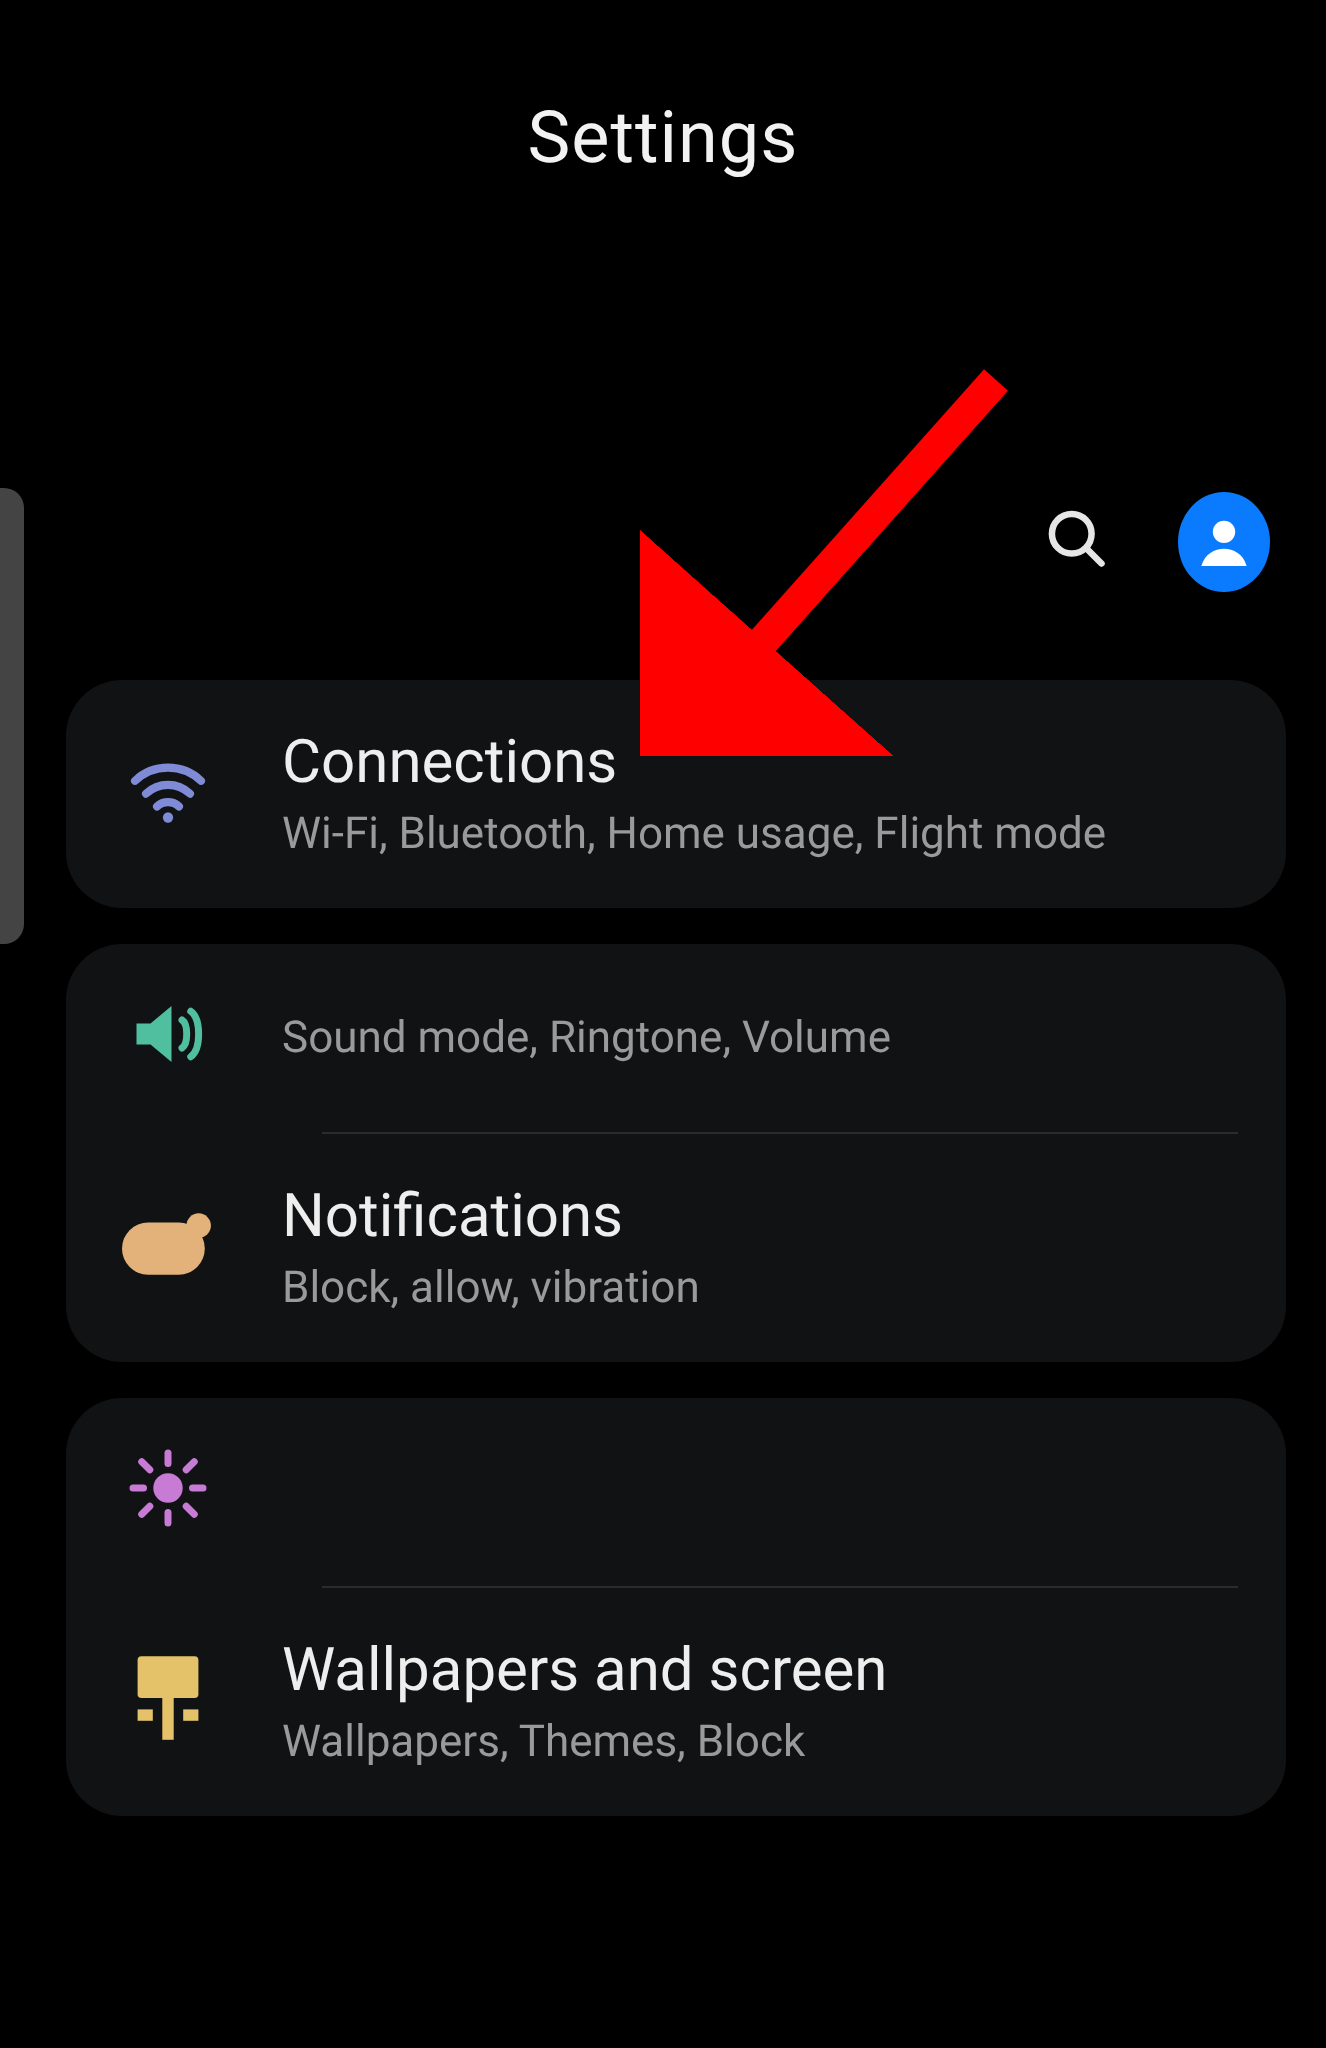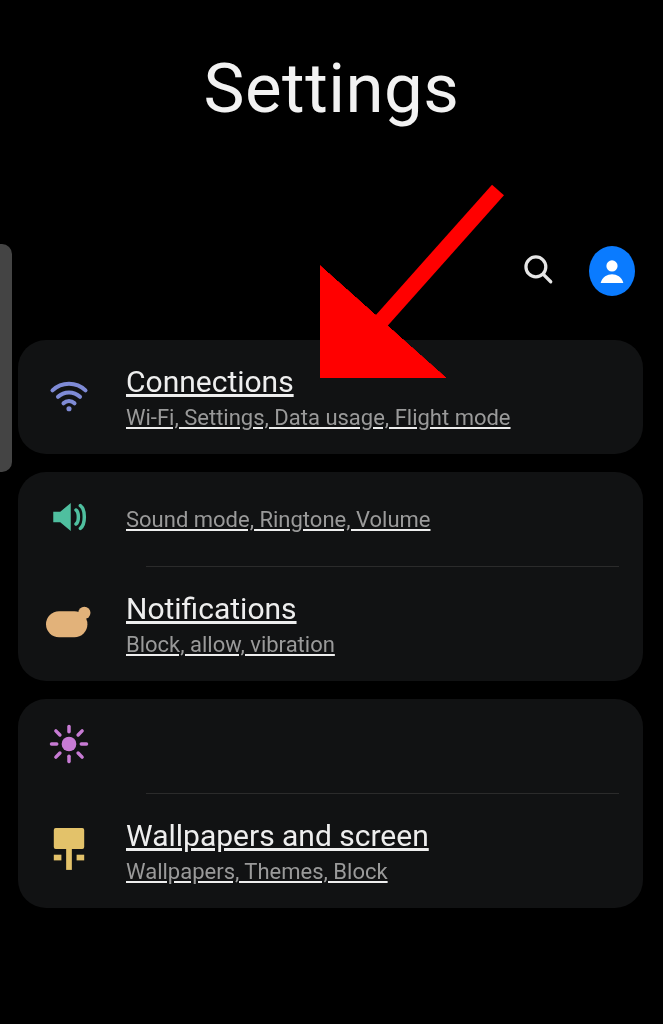--- a/index.html
+++ b/index.html
@@ -1,22 +1,22 @@
 <!DOCTYPE html>
 <html><head>
   <meta charset="utf-8">
   <style>
     * { margin:0; padding:0; box-sizing:border-box; }
     html,body { background:#000; color:#eee; font-family:-apple-system,Roboto,"Helvetica Neue",Arial,sans-serif; width:663px; height:1024px; overflow:hidden; }
     .root { position:relative; width:663px; height:1024px; background:#000; }
-    .header-title { font-size:69px; font-weight:400; color:#f2f2f2; text-align:center; padding-top:48px; letter-spacing:0.5px; }
+    .header-title { font-size:36px; font-weight:400; color:#f2f2f2; text-align:center; padding-top:48px; letter-spacing:0.5px; }
     .toolbar { position:absolute; top:248px; right:28px; display:flex; align-items:center; gap:28px; }
     .icon-btn { width:46px; height:46px; display:flex; align-items:center; justify-content:center; cursor:pointer; }
     .profile-avatar { width:50px; height:50px; border-radius:50%; background:#0a7bff; display:flex; align-items:center; justify-content:center; }
-    .cards { position:absolute; top:340px; left:18px; right:20px; display:flex; flex-direction:column; gap:18px;text-decoration:underline; }
+    .cards { position:absolute; top:340px; left:33px; right:20px; display:flex; flex-direction:column; gap:18px; }
     .card { background:#111213; border-radius:28px; overflow:hidden; }
     .row { display:flex; align-items:center; padding:24px 24px 24px 22px; gap:28px; cursor:pointer; }
     .row-sep { height:1px; background:#2b2b2b; margin-left:128px; margin-right:24px; }
     .icon-cell { width:58px; min-width:58px; display:flex; align-items:center; justify-content:center; }
     .text-cell { display:flex; flex-direction:column; gap:6px; }
     .row-title { font-size:30px; font-weight:400; color:#eee; }
     .row-sub { font-size:22px; color:#9a9a9a; }
     
     .scroll-handle { position:absolute; left:0; top:244px; width:12px; height:228px; background:#444; border-top-right-radius:10px; border-bottom-right-radius:10px; }
     
@@ -59,21 +59,21 @@
             <svg width="44" height="44" viewBox="0 0 24 24" fill="none" stroke="#7f8bd6" stroke-width="2.2" stroke-linecap="round">
               <path d="M3 9.5c5-4.8 13-4.8 18 0"></path>
               <path d="M6 13c3.4-3.2 8.6-3.2 12 0"></path>
               <path d="M9 16.5c1.7-1.6 4.3-1.6 6 0"></path>
               <circle cx="12" cy="19.5" r="1.4" fill="#7f8bd6" stroke="none"></circle>
             </svg>
           </span>
         </div>
         <div class="text-cell">
           <div class="row-title">Connections</div>
-          <div class="row-sub">Wi-Fi, Settings, Data usage, Flight mode</div>
+          <div class="row-sub">Wi-Fi, Bluetooth, Home usage, Flight mode</div>
         </div>
       </div>
     </div>
 
     <div class="card">
       <div class="row">
         <div class="icon-cell">
           <span>
             <svg width="42" height="42" viewBox="0 0 24 24" fill="#4fbf9f">
               <path d="M3 9v6h4l6 5V4L7 9H3z"></path>

